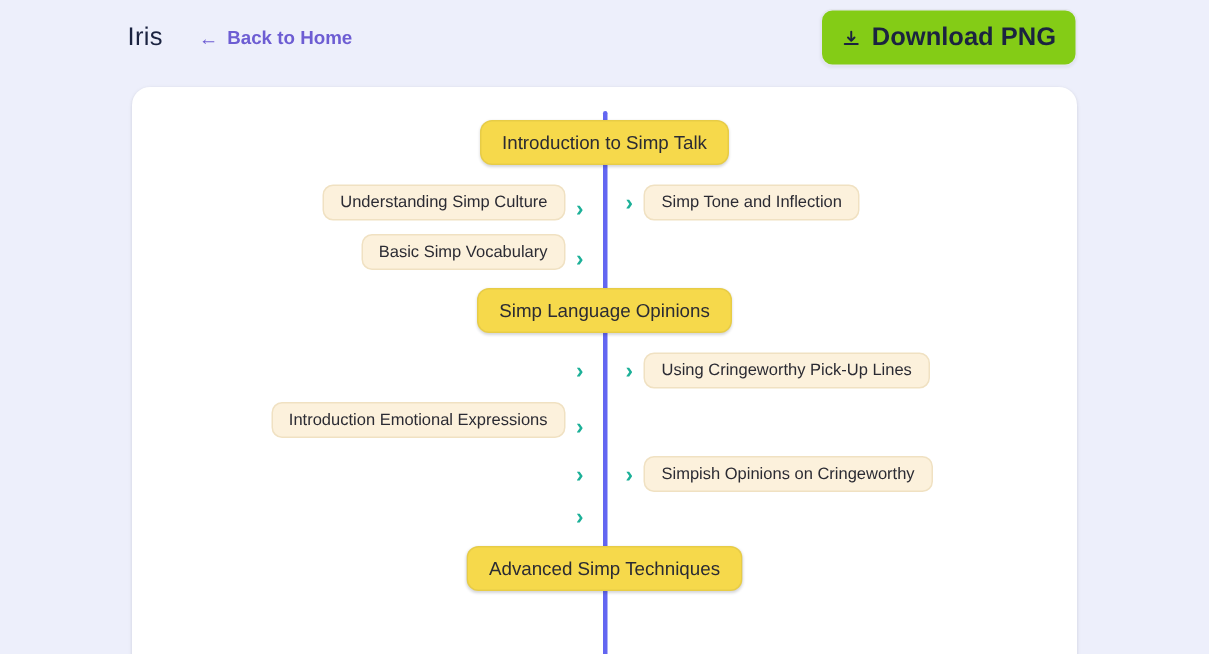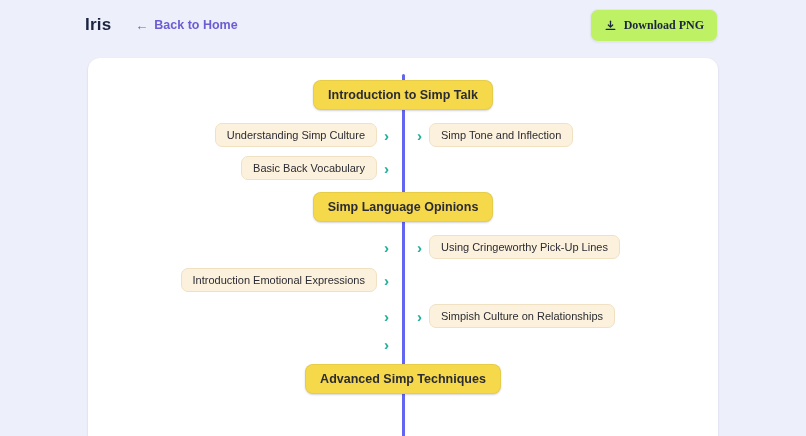--- a/index.html
+++ b/index.html
@@ -14,45 +14,45 @@
   .header {
     height: 50px;
     display: flex;
     align-items: center;
     justify-content: space-between;
     padding: 0 88px 0 85px;
   }
   .header-left { display: flex; align-items: center; gap: 24px; }
   .app-title {
     font-size: 17px;
-    font-weight: 700;
+    font-weight: 400;
     color: var(--title, #1b2340);
     letter-spacing: 0.2px;
   }
   .back-link {
     display: flex;
     align-items: center;
     gap: 6px;
     color: var(--link, #6d5dd3);
     font-size: 12.5px;
     font-weight: 600;
     cursor: pointer;
     text-decoration: none;
   }
   .back-arrow { font-size: 13px; line-height: 1; }
   .download-btn {
     display: flex;
     align-items: center;
     gap: 7px;
-    background: #bef264;
+    background: #84cc16;
     border: 1px solid var(--btn-border, #e4e6ef);
     border-radius: 8px;
     padding: 8px 13px;
-    font-family: Liberation Serif, serif;
-    font-size: 12px;
+    font-family: Liberation Sans, sans-serif;
+    font-size: 17px;
     font-weight: 700;
     color: var(--title, #1b2340);
     cursor: pointer;
     box-shadow: 0 1px 2px rgba(16,24,40,0.05);
   }
   .download-btn svg { display: block; }
   
   .card {
     margin: 8px 88px 0;
     background: var(--card, #ffffff);
@@ -81,38 +81,38 @@
   .section { display: flex; flex-direction: column; margin-bottom: 12px; }
   .main-node {
     align-self: center;
     position: relative;
     z-index: 1;
     background: var(--node-bg, #f6d94b);
     border: 1px solid rgba(0,0,0,0.06);
     border-radius: 8px;
     padding: 7px 14px;
     font-size: 12.5px;
-    font-weight: 700;
+    font-weight: 400;
     color: var(--text, #2b2b33);
     white-space: nowrap;
     box-shadow: 0 1px 2px rgba(16,24,40,0.18);
     margin-bottom: 13px;
     cursor: pointer;
   }
   .sub-row {
     display: grid;
     grid-template-columns: 1fr 28px 1fr;
     align-items: center;
     margin-bottom: 9px;
     position: relative;
     z-index: 1;
   }
   .sub-row:last-child { margin-bottom: 0; }
   .cell { display: flex; align-items: center; gap: 7px; }
-  .cell.left { justify-content: flex-end; }
+  .cell.left { justify-content: flex-end; align-items: flex-end; }
   .cell.right { justify-content: flex-start; }
   .pill {
     background: var(--pill-bg, #fcf1dc);
     border: 1px solid var(--pill-border, #f0e1c2);
     border-radius: 7px;
     padding: 5px 11px;
     font-size: 11px;
     font-weight: 500;
     color: var(--text, #2b2b33);
     white-space: nowrap;
@@ -167,21 +167,21 @@
         <div class="cell right">
           <span class="chev">›</span>
           <div class="pill">
             <span>Simp Tone and Inflection</span>
           </div>
         </div>
       </div>
       <div class="sub-row">
         <div class="cell left">
           <div class="pill">
-            <span>Basic Back Vocabulary</span>
+            <span>Basic Simp Vocabulary</span>
           </div>
           <span class="chev">›</span>
         </div>
         <div class="cell mid"></div>
         <div class="cell right"></div>
       </div>
     </section>
 
     <section class="section">
       <div class="main-node">Simp Language Opinions</div>
@@ -211,21 +211,21 @@
 
     <section class="section">
       <div class="sub-row">
         <div class="cell left">
           <span class="chev">›</span>
         </div>
         <div class="cell mid"></div>
         <div class="cell right">
           <span class="chev">›</span>
           <div class="pill">
-            <span>Simpish Culture on Relationships</span>
+            <span>Simpish Opinions on Cringeworthy</span>
           </div>
         </div>
       </div>
       <div class="sub-row">
         <div class="cell left">
           <span class="chev">›</span>
         </div>
         <div class="cell mid"></div>
         <div class="cell right"></div>
       </div>

